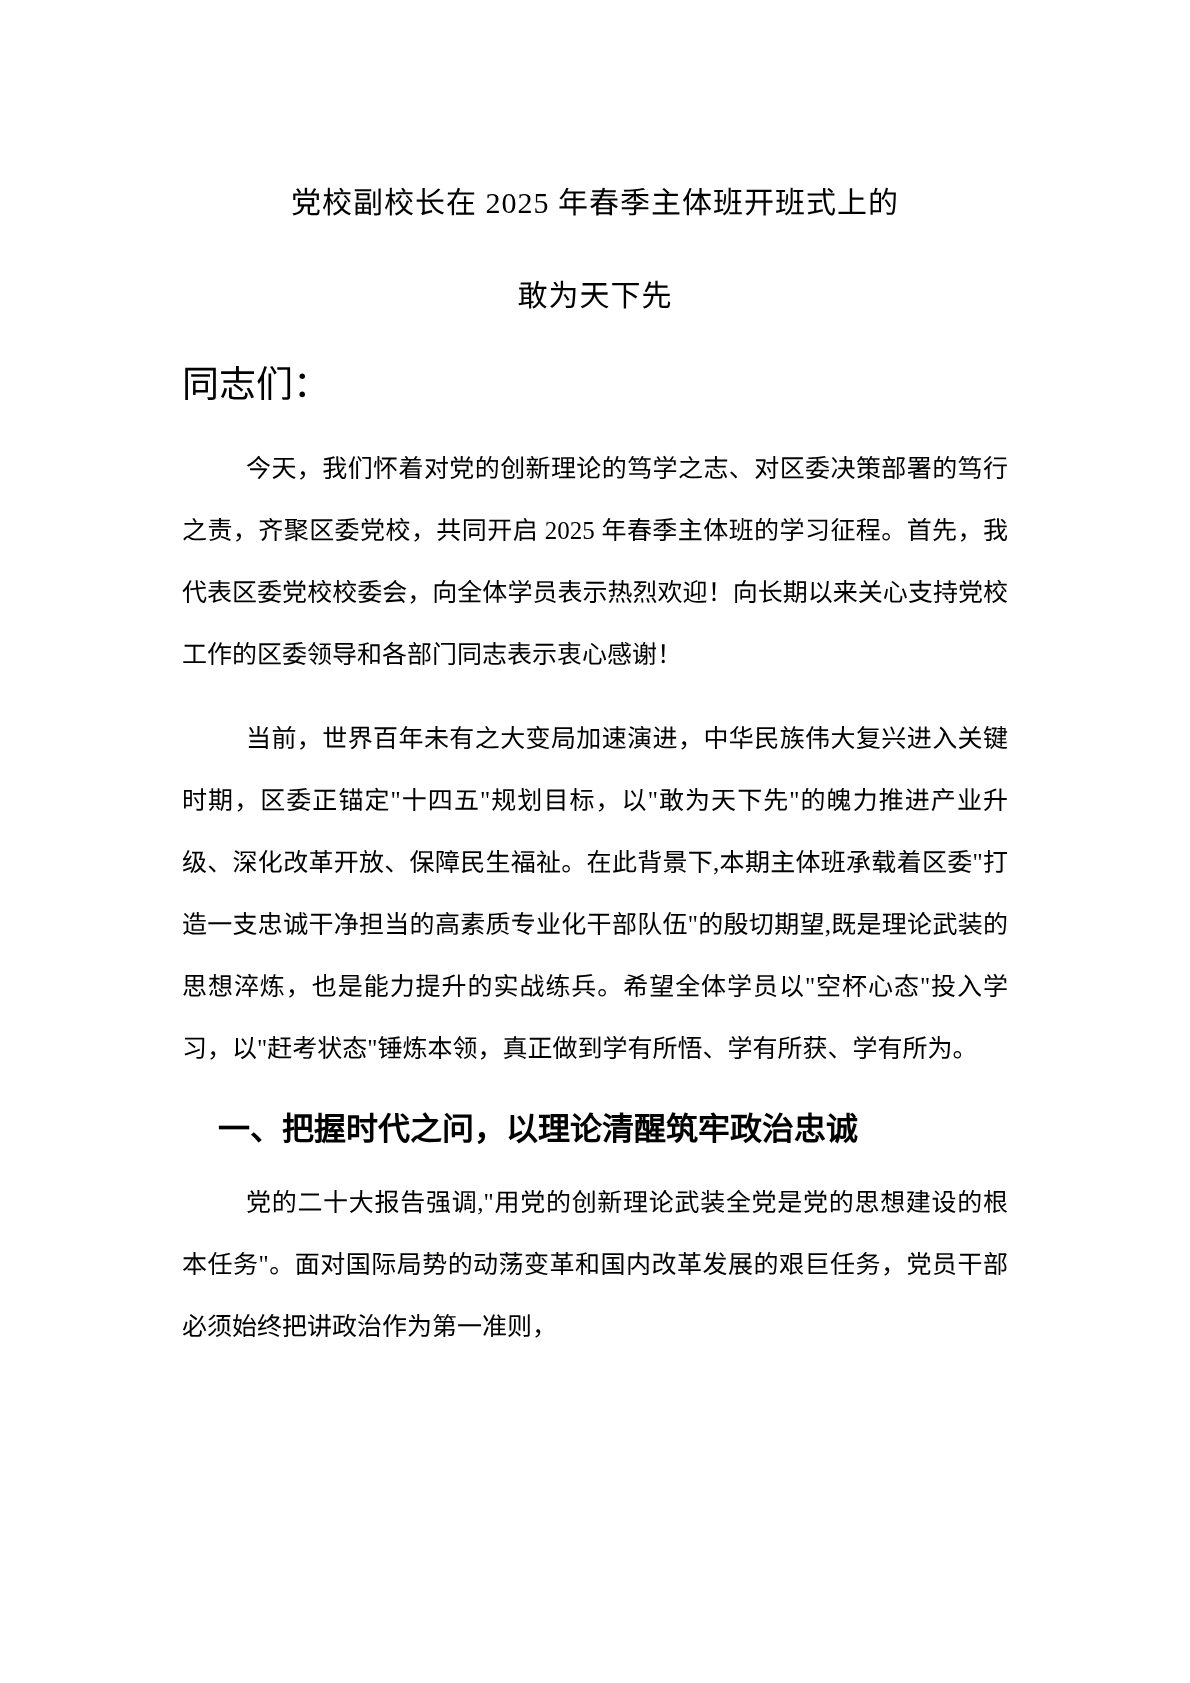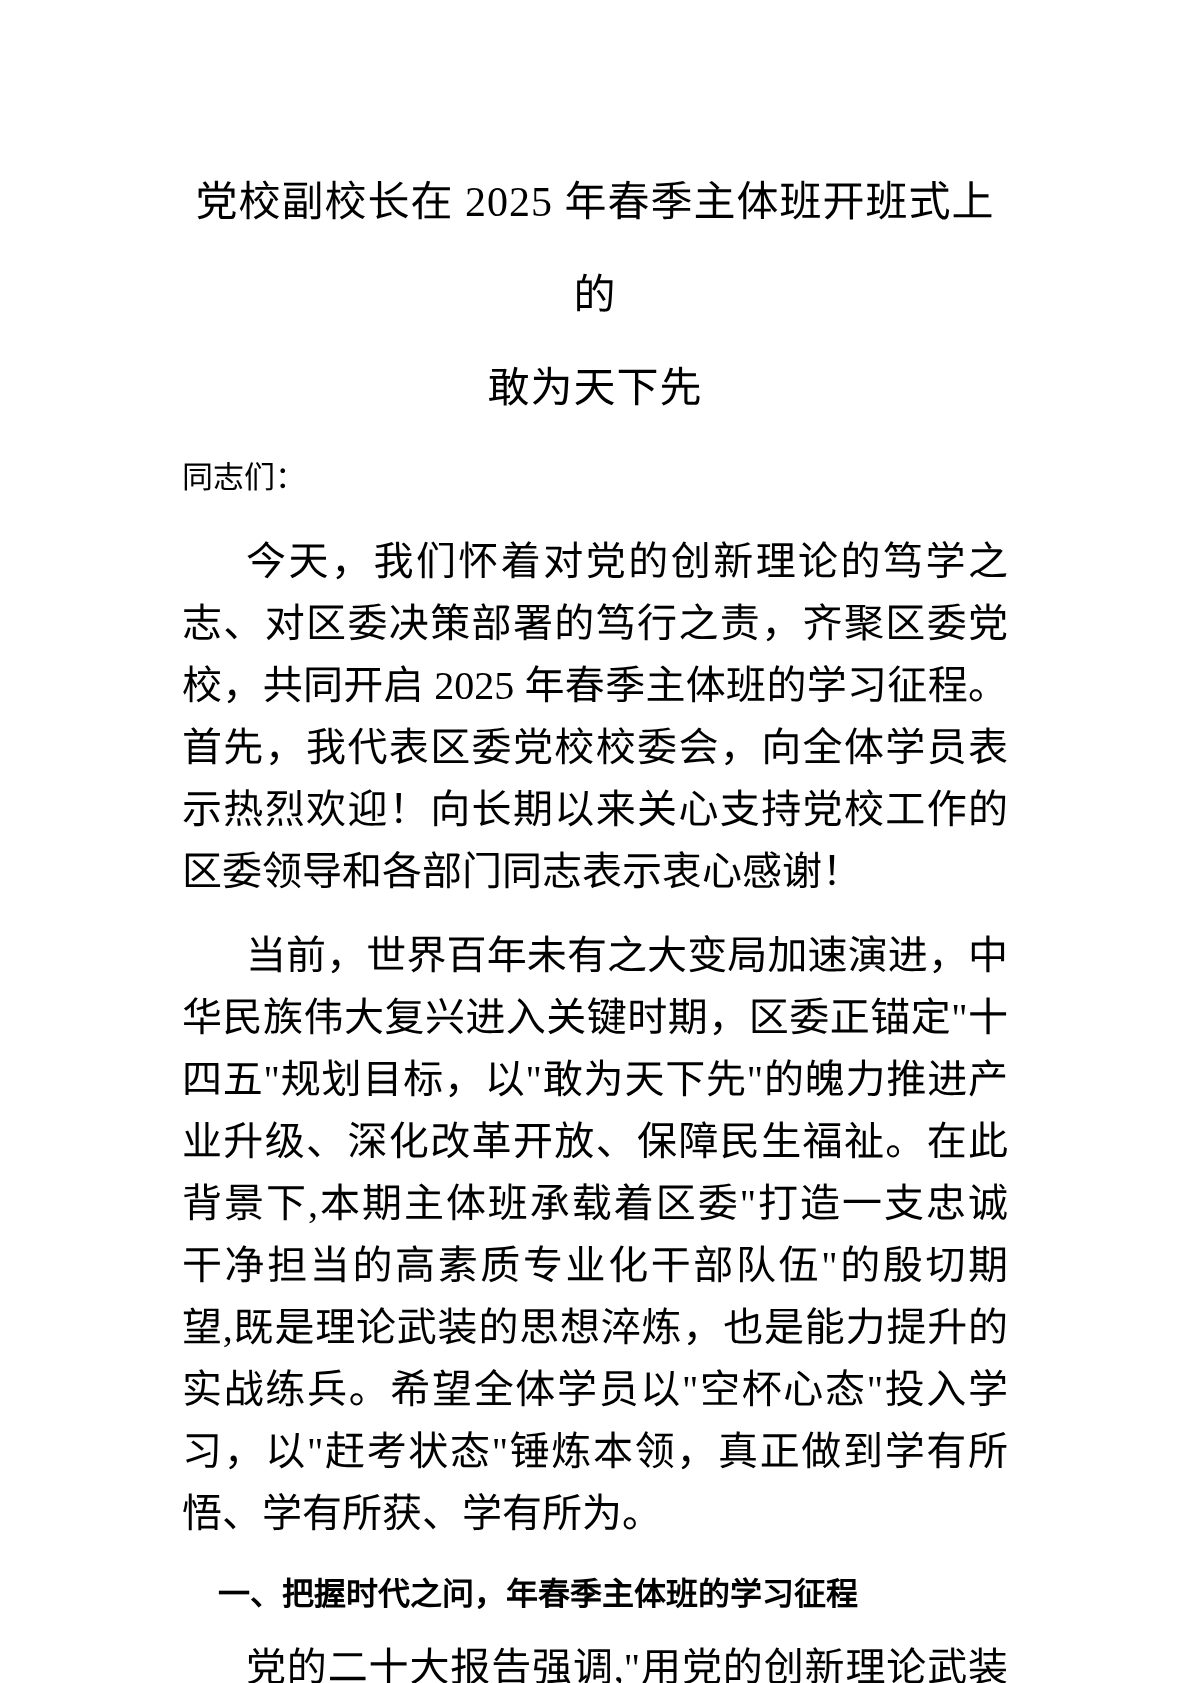--- a/index.html
+++ b/index.html
@@ -17,37 +17,37 @@
     color: #000000;
   }
   .content {
     position: absolute;
     left: 182px;
     top: 0;
     width: 826px;
     padding-top: 156px;
   }
   .doc-title {
-    font-size: 42px;
+    font-size: 30px;
     line-height: 93px;
     font-weight: 400;
     text-align: center;
     margin: 0 0 12px 0;
     letter-spacing: 1px;
   }
   .doc-title .title-line {
     display: block;
   }
   .salutation {
-    font-size: 31px;
+    font-size: 37px;
     line-height: 62px;
     margin: 0;
   }
   .para {
-    font-size: 40px;
+    font-size: 25px;
     line-height: 62px;
     text-indent: 64px;
     text-align: justify;
     margin: 22px 0 0 0;
   }
   .section-heading {
     font-family: "Liberation Sans", "DejaVu Sans", sans-serif;
     font-weight: 700;
     font-size: 32px;
     line-height: 62px;
@@ -68,18 +68,18 @@
       <span class="title-line">党校副校长在 2025 年春季主体班开班式上的</span>
       <span class="title-line">敢为天下先</span>
     </h1>
 
     <p class="salutation">同志们：</p>
 
     <p class="para">今天，我们怀着对党的创新理论的笃学之志、对区委决策部署的笃行之责，齐聚区委党校，共同开启 2025 年春季主体班的学习征程。首先，我代表区委党校校委会，向全体学员表示热烈欢迎！向长期以来关心支持党校工作的区委领导和各部门同志表示衷心感谢！</p>
 
     <p class="para">当前，世界百年未有之大变局加速演进，中华民族伟大复兴进入关键时期，区委正锚定"十四五"规划目标，以"敢为天下先"的魄力推进产业升级、深化改革开放、保障民生福祉。在此背景下,本期主体班承载着区委"打造一支忠诚干净担当的高素质专业化干部队伍"的殷切期望,既是理论武装的思想淬炼，也是能力提升的实战练兵。希望全体学员以"空杯心态"投入学习，以"赶考状态"锤炼本领，真正做到学有所悟、学有所获、学有所为。</p>
 
-    <h2 class="section-heading">一、把握时代之问，年春季主体班的学习征程</h2>
+    <h2 class="section-heading">一、把握时代之问，以理论清醒筑牢政治忠诚</h2>
 
     <p class="para section-para">党的二十大报告强调,"用党的创新理论武装全党是党的思想建设的根本任务"。面对国际局势的动荡变革和国内改革发展的艰巨任务，党员干部必须始终把讲政治作为第一准则，</p>
 
   </div>
 </div>
 
 </body></html>

